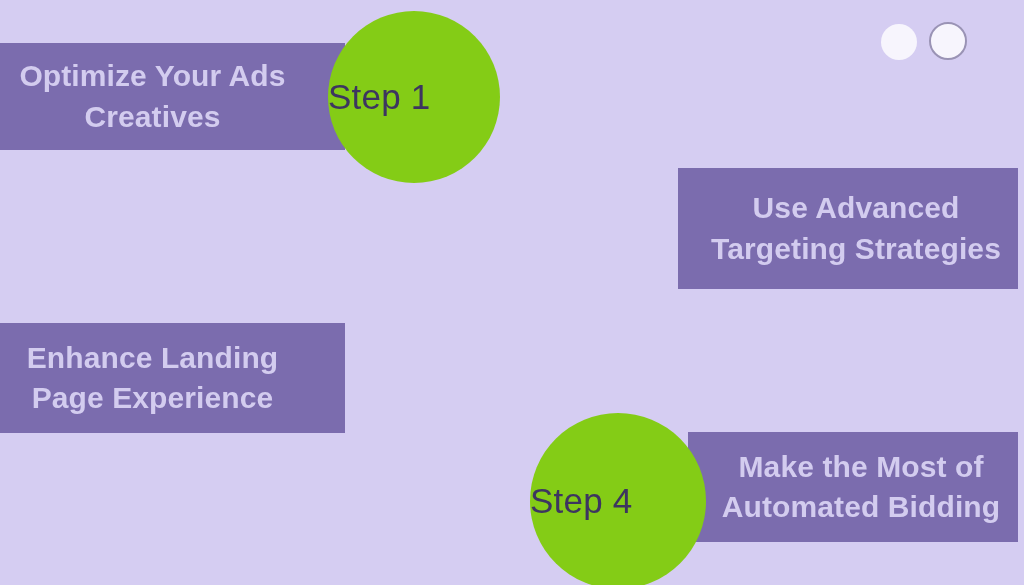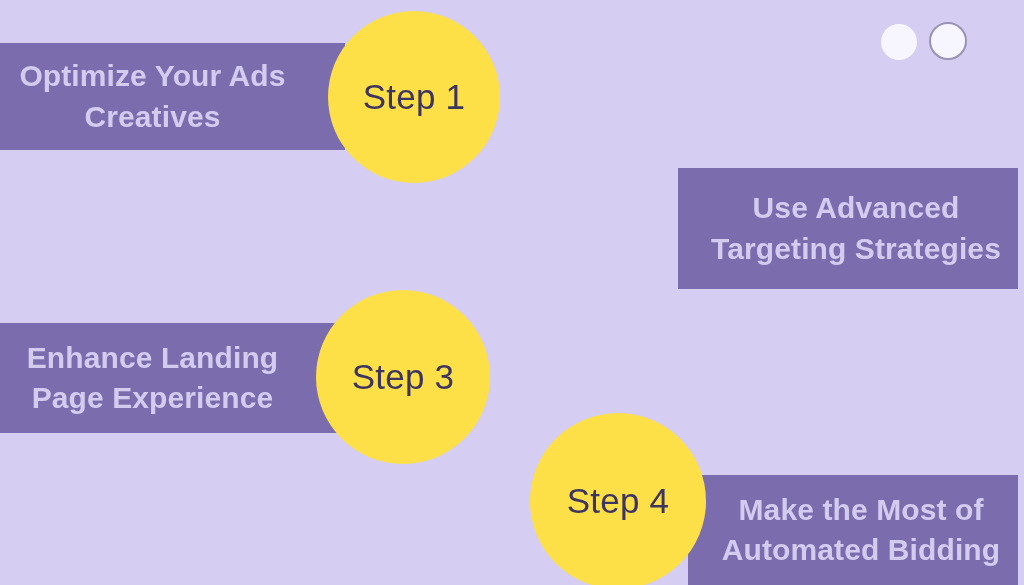--- a/index.html
+++ b/index.html
@@ -38,35 +38,35 @@
     font-weight: 700;
     text-align: center;
     letter-spacing: 0.1px;
     white-space: pre-line;
   }
 
   
   .bar-1 { left: -22px; top: 43px;  width: 367px; height: 107px; }
   .bar-2 { left: 678px; top: 168px; width: 340px; height: 121px; }
   .bar-3 { left: -22px; top: 323px; width: 367px; height: 110px; }
-  .bar-4 { left: 688px; top: 432px; width: 330px; height: 110px; margin-top: 43px; }
+  .bar-4 { left: 688px; top: 432px; width: 330px; height: 110px; }
 
   .bar-1 .bar-label { padding-right: 18px; }
   .bar-3 .bar-label { padding-right: 18px; }
   .bar-2 .bar-label { padding-left: 16px; }
   .bar-4 .bar-label { padding-left: 16px; }
 
   
   .circle {
     position: absolute;
-    background: #fde047;
+    background: #84cc16;
     border-radius: 50%;
     display: flex;
     align-items: center;
-    justify-content: center;
+    justify-content: flex-start;
     z-index: 2;
   }
   .circle-label {
     color: #3d3560;
     font-size: 35px;
     font-weight: 400;
     letter-spacing: 0.2px;
     white-space: nowrap;
   }
 
@@ -108,23 +108,20 @@
 
   <div class="bar bar-2">
     <div class="bar-label">Use Advanced
 Targeting Strategies</div>
   </div>
 
   <div class="bar bar-3">
     <div class="bar-label">Enhance Landing
 Page Experience</div>
   </div>
-  <div class="circle circle-3">
-    <div class="circle-label">Step 3</div>
-  </div>
 
   <div class="bar bar-4">
     <div class="bar-label">Make the Most of
 Automated Bidding</div>
   </div>
   <div class="circle circle-4">
     <div class="circle-label">Step 4</div>
   </div>
 
   <div class="dot dot-filled"></div>

